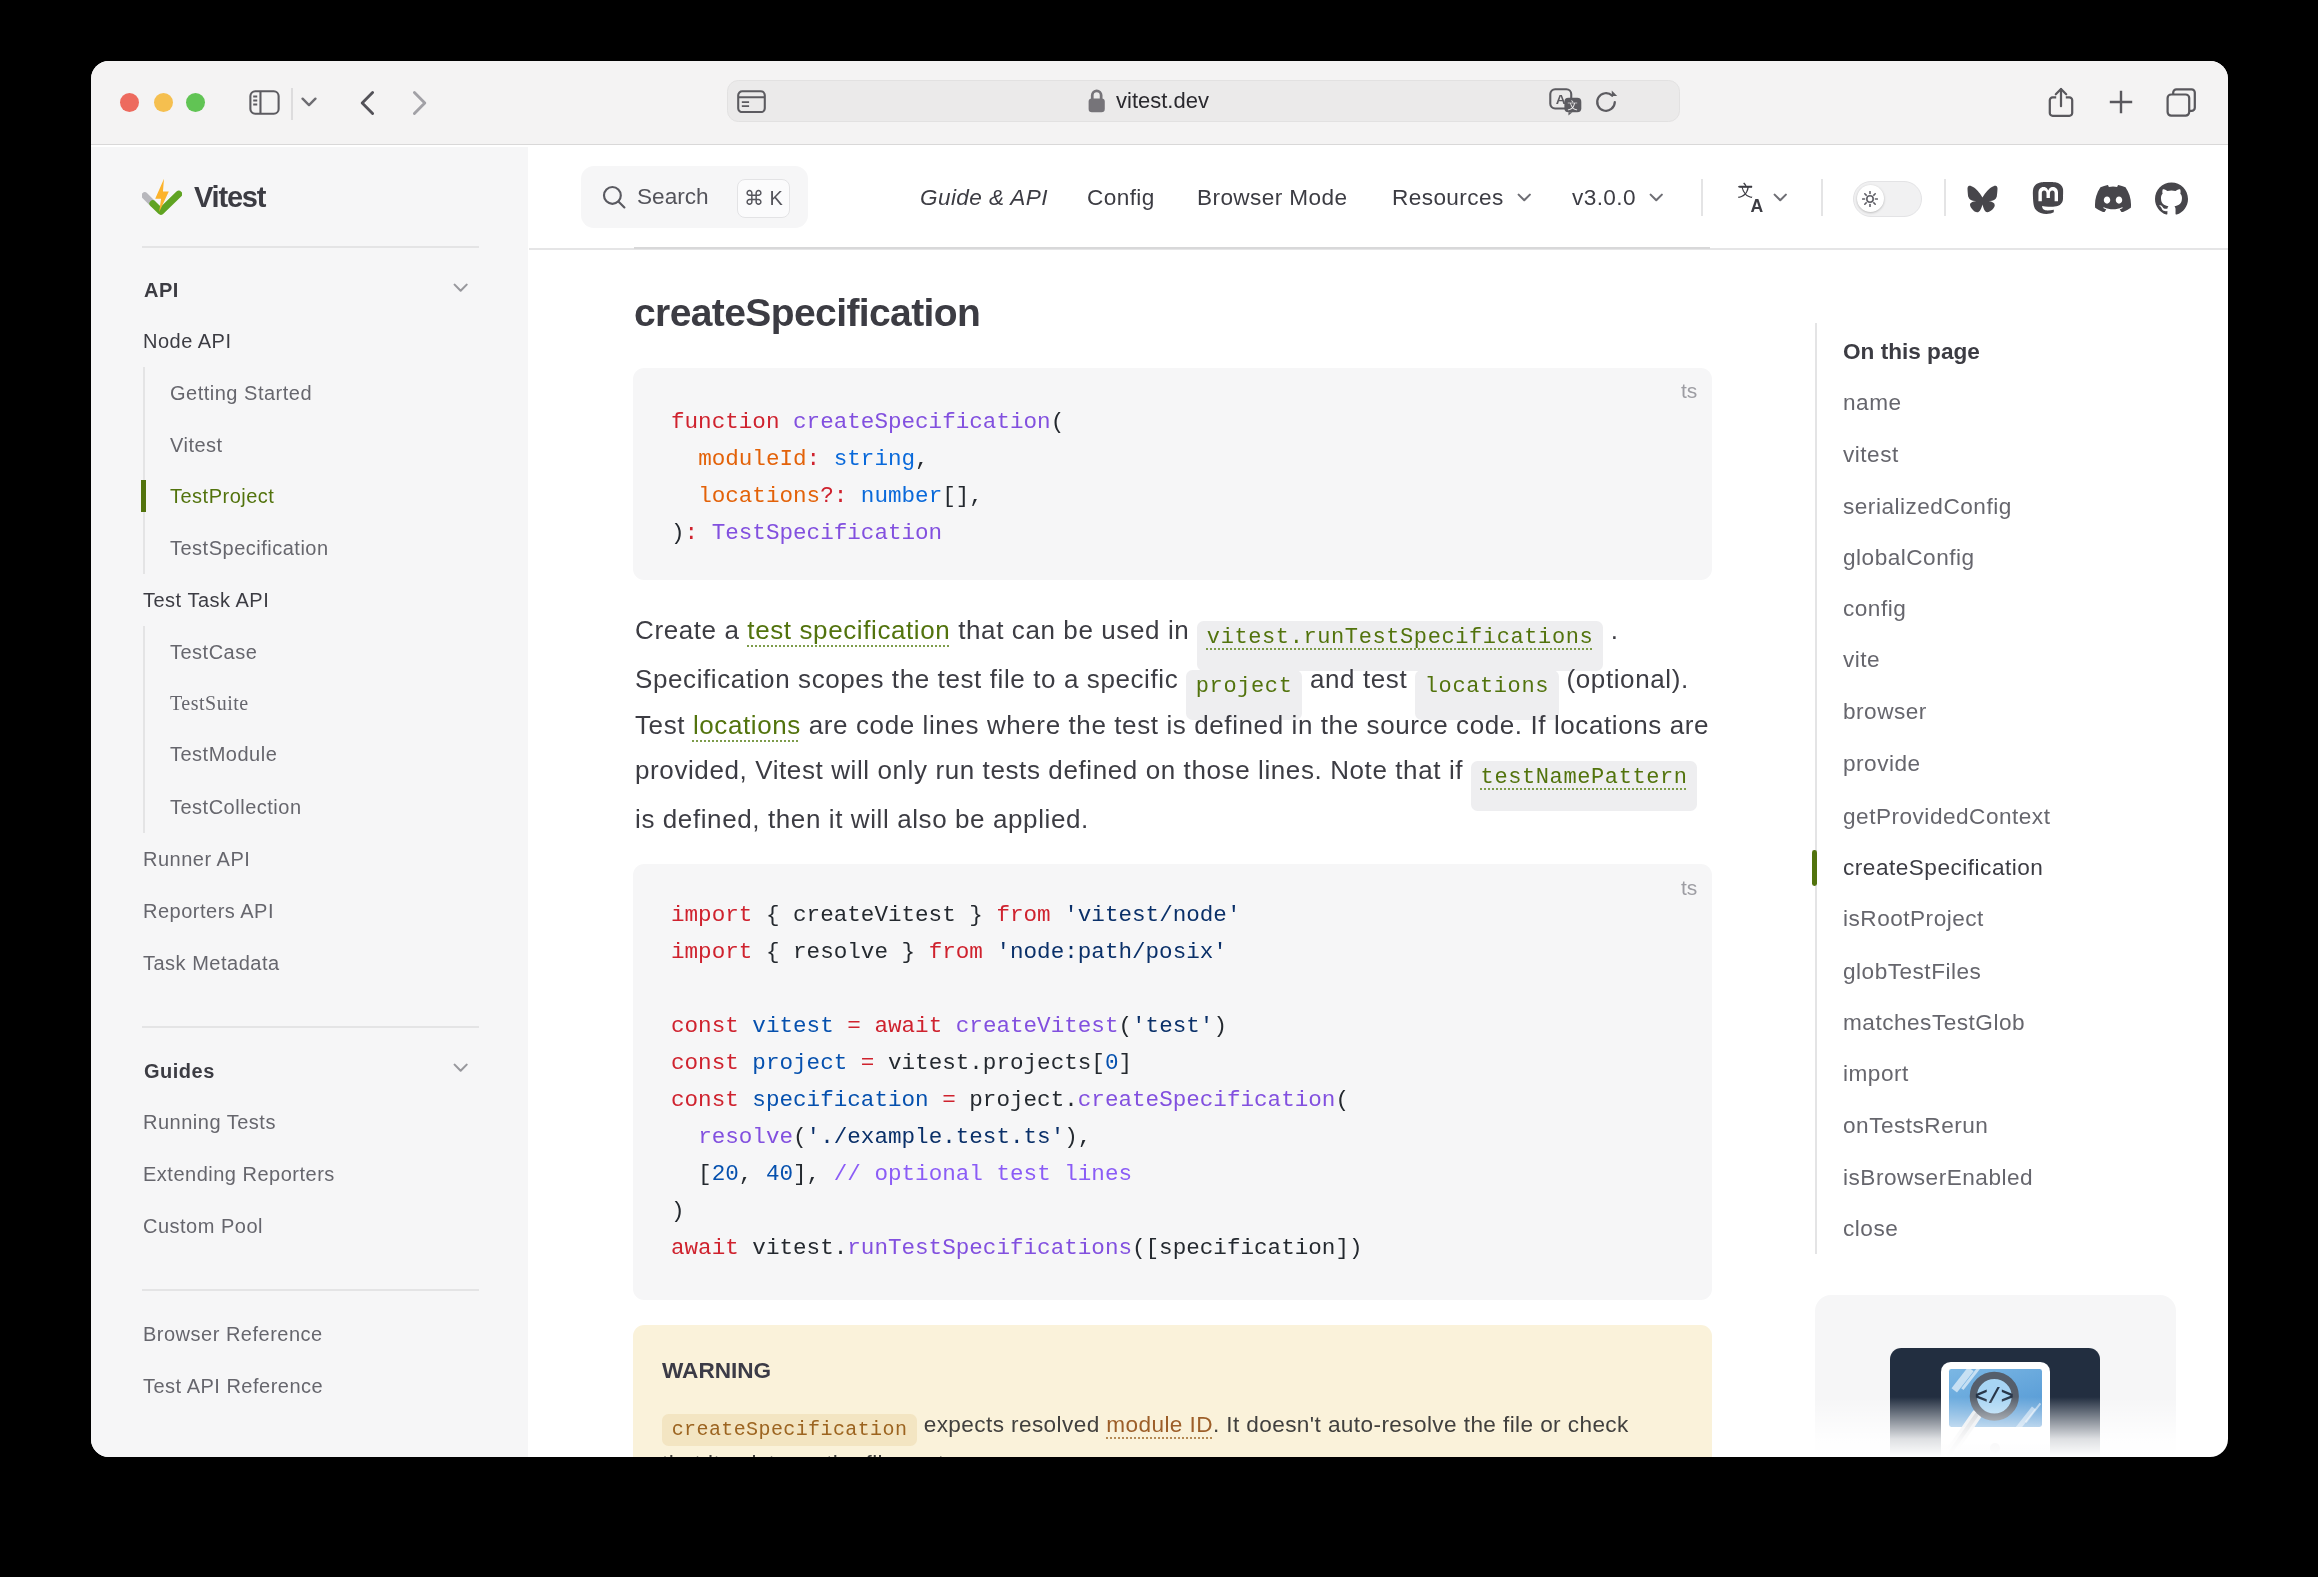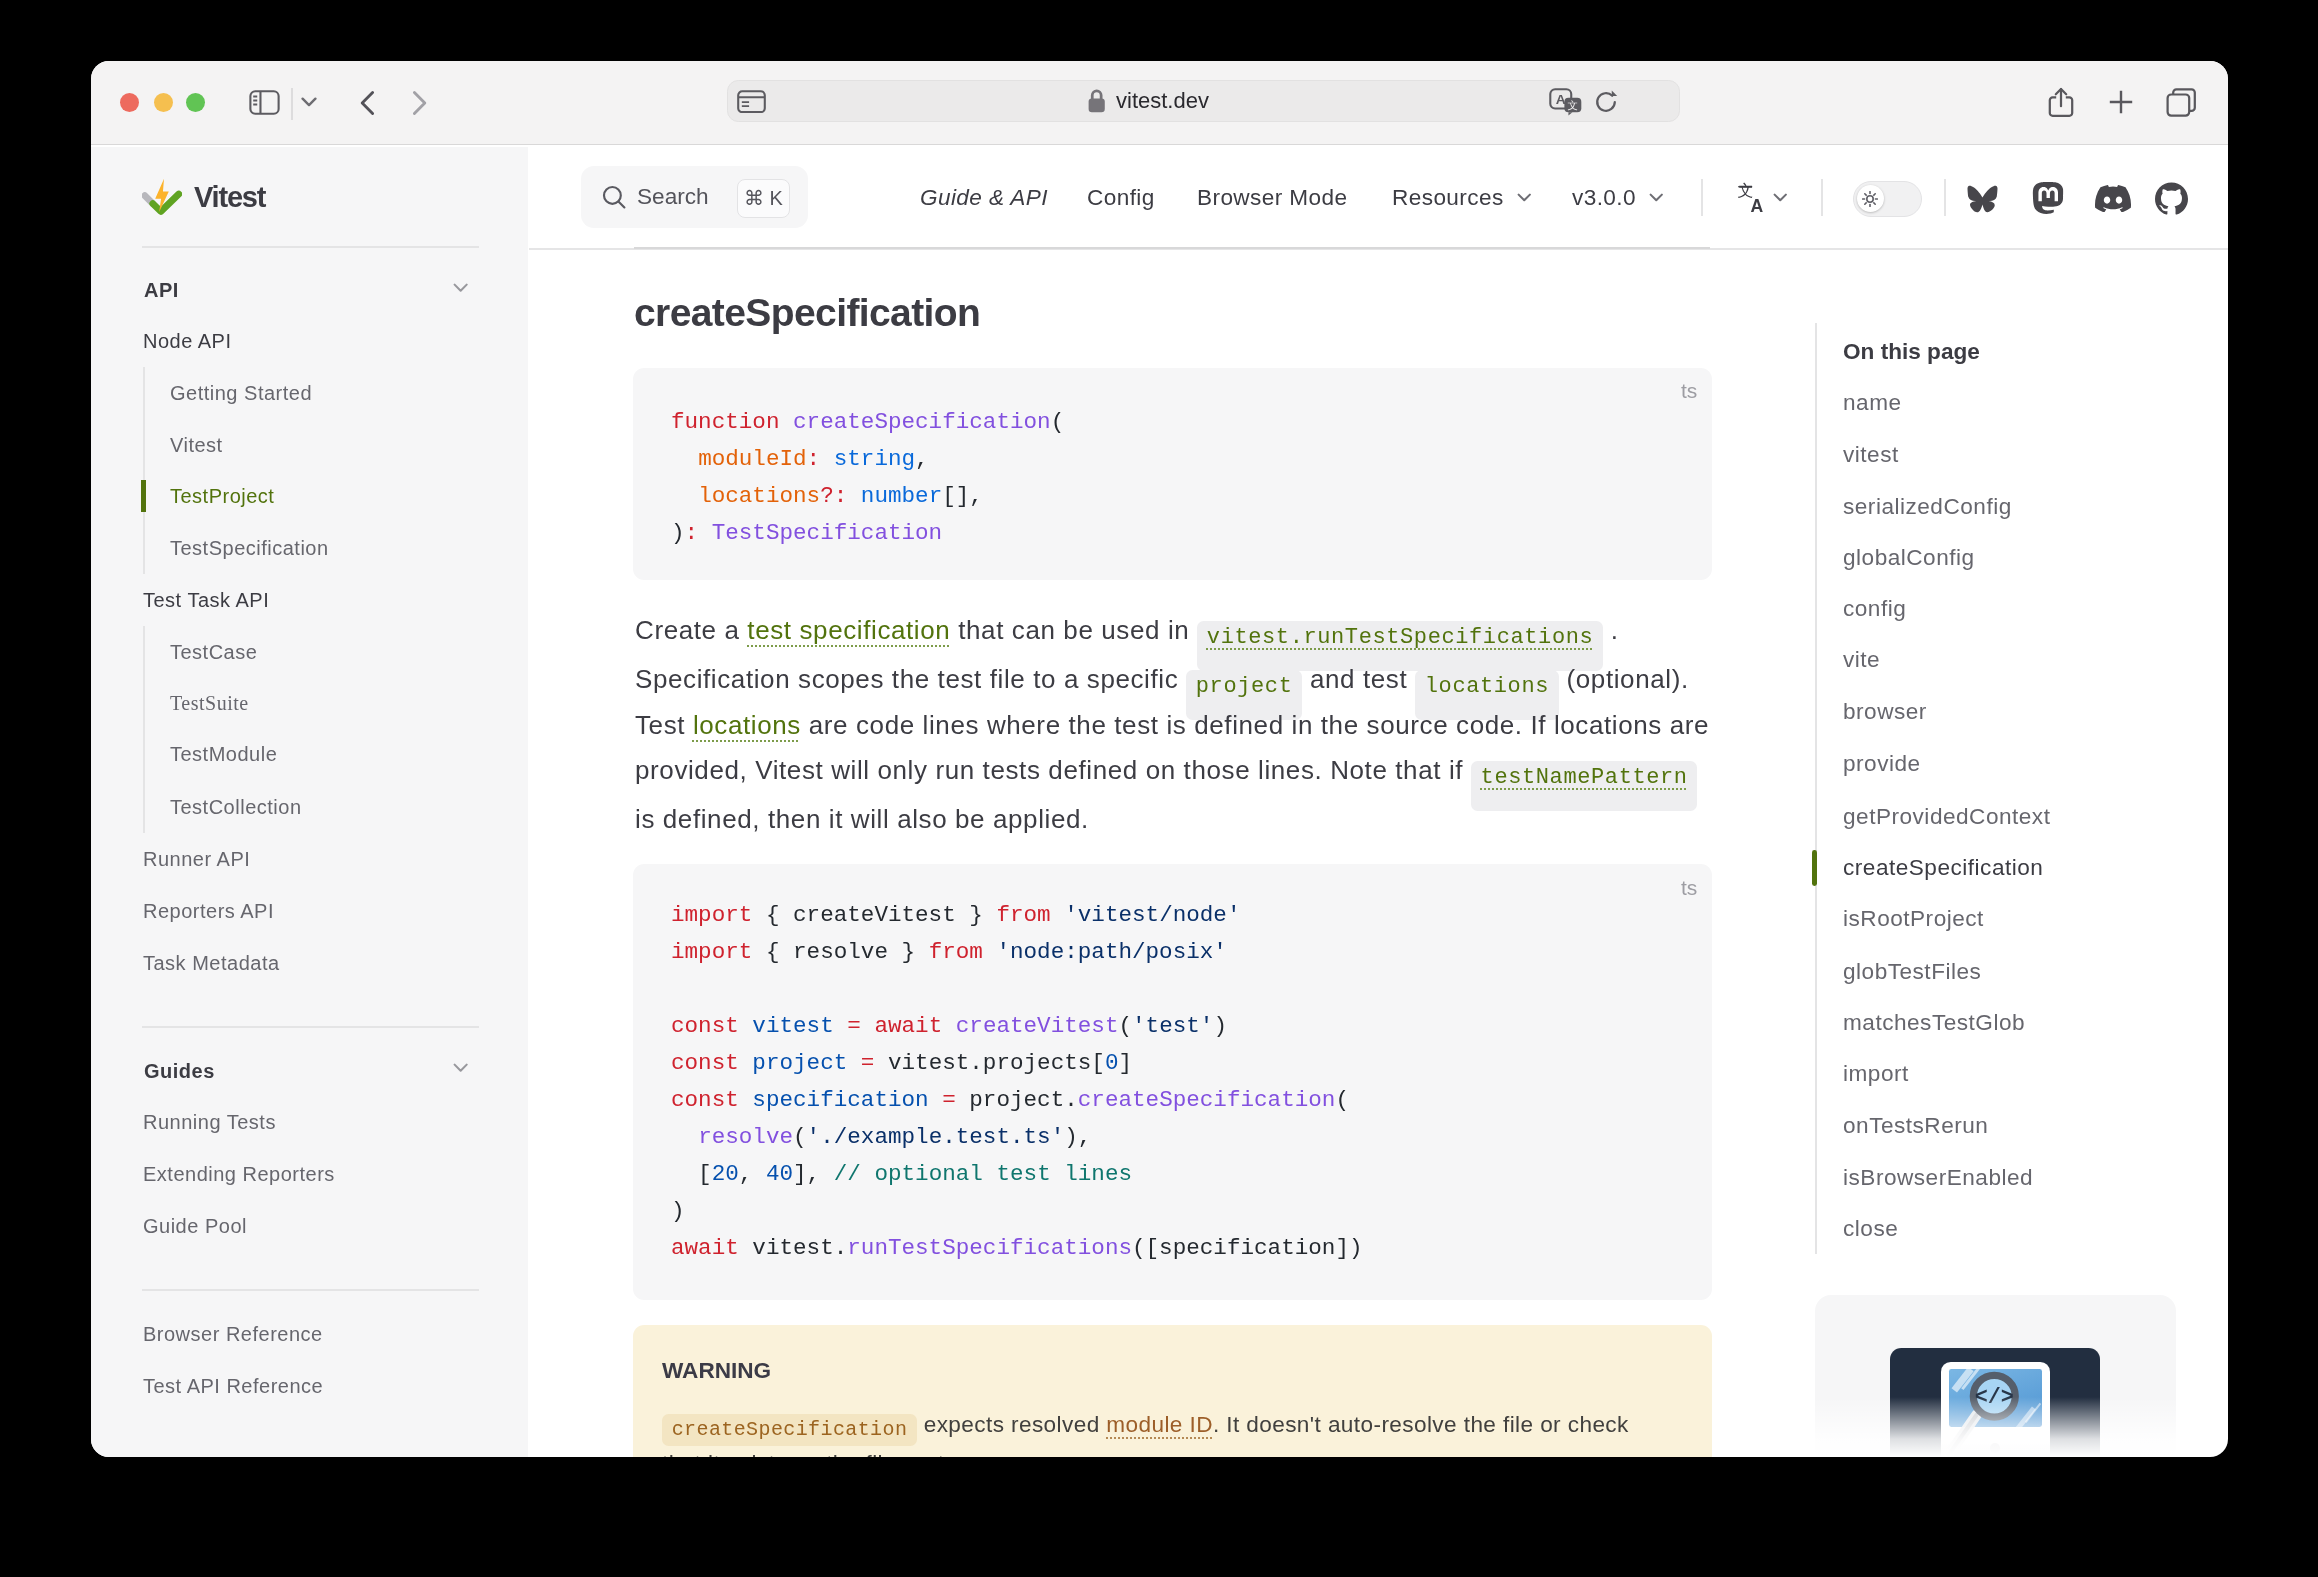--- a/index.html
+++ b/index.html
@@ -23,21 +23,21 @@
   .srow.head { font-weight:700; left:53px; }
   .srow.active { color:#52730d; font-weight:500; }
   .sguide { position:absolute; left:52px; width:1.6px; background:#e4e4e5; }
   .navlink { position:absolute; top:108px; height:57px; line-height:57px; font-size:22.6px; font-weight:500; color:#3c3c43; white-space:nowrap; letter-spacing:0.4px; }
   .vsep { position:absolute; top:118px; width:1.6px; height:37px; background:#e4e4e5; }
   
   .codeblock { position:absolute; left:542px; width:1079px; background:#f6f6f7; border-radius:11.3px; }
   .ts { position:absolute; font-size:21px; color:#9d9da3; }
   pre { font-family:"Liberation Mono", monospace; font-size:22.6px; color:#24292f; }
   .k { color:#cf222e; } .fn { color:#8250df; } .c { color:#0550ae; }
-  .ty { color:#0969da; } .s { color:#0a3069; } .o { color:#e36209; } .cm { color:#0f766e; }
+  .ty { color:#0969da; } .s { color:#0a3069; } .o { color:#e36209; } .cm { color:#8b5cf6; }
   .pline { position:absolute; left:544px; height:36px; line-height:36px; font-size:26px; color:#3c3c43; white-space:nowrap; letter-spacing:0.6px;}
   .glink { color:#52730d; text-decoration:underline dotted; text-decoration-thickness:1.6px; text-underline-offset:5.7px; text-decoration-color:#7d9c4a;}
   .chip { display:inline-block; font-family:"Liberation Mono", monospace; font-size:22px; color:#52730d; background:#eeeef0; border-radius:6.5px; padding:0 9.7px; height:50px; line-height:34px; vertical-align:-4px;}
   .wline { position:absolute; left:571px; height:39px; line-height:39px; font-size:22.6px; color:#41403e; white-space:nowrap; letter-spacing:0.4px;}
   .wchip { display:inline-block; font-family:"Liberation Mono", monospace; font-size:20px; color:#9c6420; background:#f3e5c2; border-radius:6.5px; padding:0 9.7px; height:32px; line-height:32px; vertical-align:-3.2px;}
   .oline { position:absolute; left:1752px; height:52px; line-height:52px; font-size:22.6px; color:#66666d; white-space:nowrap; letter-spacing:0.5px; }
 </style>
 </head>
 <body>
 <div id="win">
@@ -137,21 +137,21 @@
     <div class="srow gray" style="top:686px;">Runner API</div>
     <div class="srow gray" style="top:738px;">Reporters API</div>
     <div class="srow gray" style="top:790px;">Task Metadata</div>
     <div class="sdiv" style="top:879px;"></div>
     <div class="srow head" style="top:898px;">Guides</div>
     <svg class="abs" style="left:362px; top:916px;" width="15.3" height="9.7" viewBox="0 0 19 12">
         <path d="M2 2 L9.5 9.5 L17 2" fill="none" stroke="#98989d" stroke-width="2.6" stroke-linecap="round" stroke-linejoin="round"></path>
       </svg>
     <div class="srow gray" style="top:949px;">Running Tests</div>
     <div class="srow gray" style="top:1001px;">Extending Reporters</div>
-    <div class="srow gray" style="top:1053px;">Guide Pool</div>
+    <div class="srow gray" style="top:1053px;">Custom Pool</div>
     <div class="sdiv" style="top:1142px;"></div>
     <div class="srow gray" style="top:1161px;">Browser Reference</div>
     <div class="srow gray" style="top:1213px;">Test API Reference</div>
   </div>
   <div id="navbar">
 
     <div class="abs" style="left:438px; top:187px; width:1699px; height:1.6px; background:#e5e5e6;"></div>
     <div class="abs" style="left:543px; top:186px; width:1076px; height:2.4px; background:#d8d8d9;"></div>
 
     <div class="abs" style="left:490px; top:105px; width:227px; height:62px; background:#f6f6f7; border-radius:13px;"></div>

